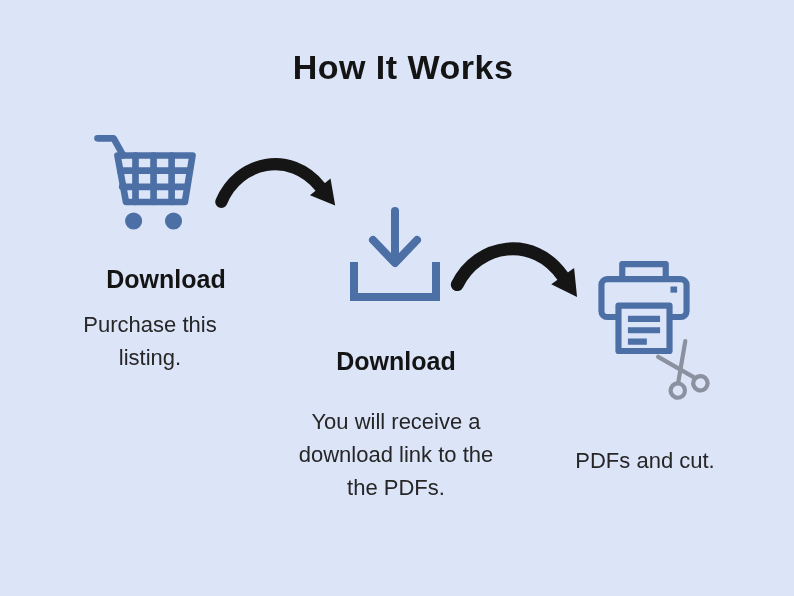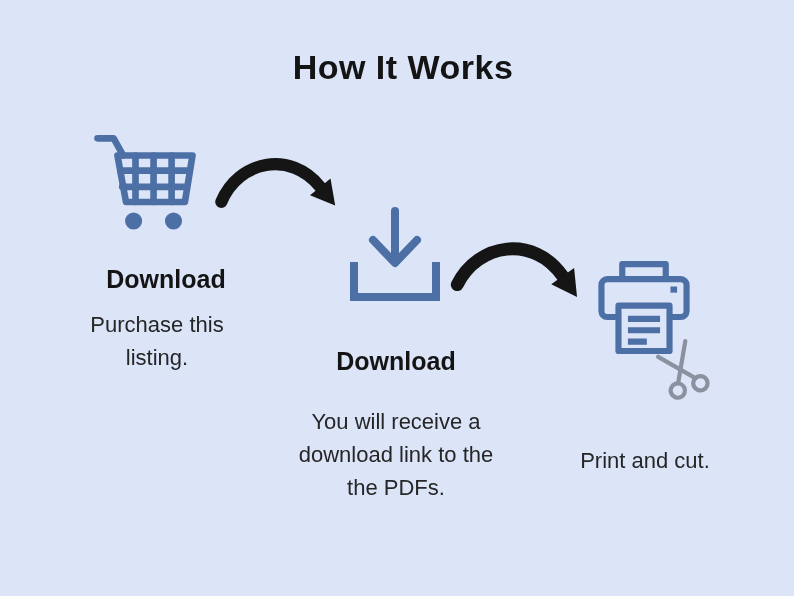--- a/index.html
+++ b/index.html
@@ -53,21 +53,21 @@
   .label-3 { left: 545px; top: 401px; }
 
   .step-desc {
     position: absolute;
     text-align: center;
     font-size: 22px;
     line-height: 1.5;
     color: var(--body, #262626);
     white-space: pre-line;
   }
-  .desc-1 { left: 37px;  top: 308px; width: 240px; }
+  .desc-1 { left: 30px;  top: 308px; width: 240px; }
   .desc-2 { left: 266px; top: 405px; width: 260px; }
   .desc-3 { left: 545px; top: 444px; width: 200px; }
 
   .sb { stroke: var(--icon-blue, #4c6fa5); }
   .fb { fill:   var(--icon-blue, #4c6fa5); }
   .sg { stroke: var(--scissors, #8b919e); }
   .sd { stroke: var(--arrow, #151515); }
   .fd { fill:   var(--arrow, #151515); }
 </style>
 </head>
@@ -139,15 +139,15 @@
   </div>
 
   <div class="step-label label-1">Download</div>
   <div class="step-label label-2">Download</div>
 
   <div class="step-desc desc-1">Purchase this
 listing.</div>
   <div class="step-desc desc-2">You will receive a
 download link to the
 the PDFs.</div>
-  <div class="step-desc desc-3">Print and cut.</div>
+  <div class="step-desc desc-3">PDFs and cut.</div>
 
 </div>
 
 </body></html>

